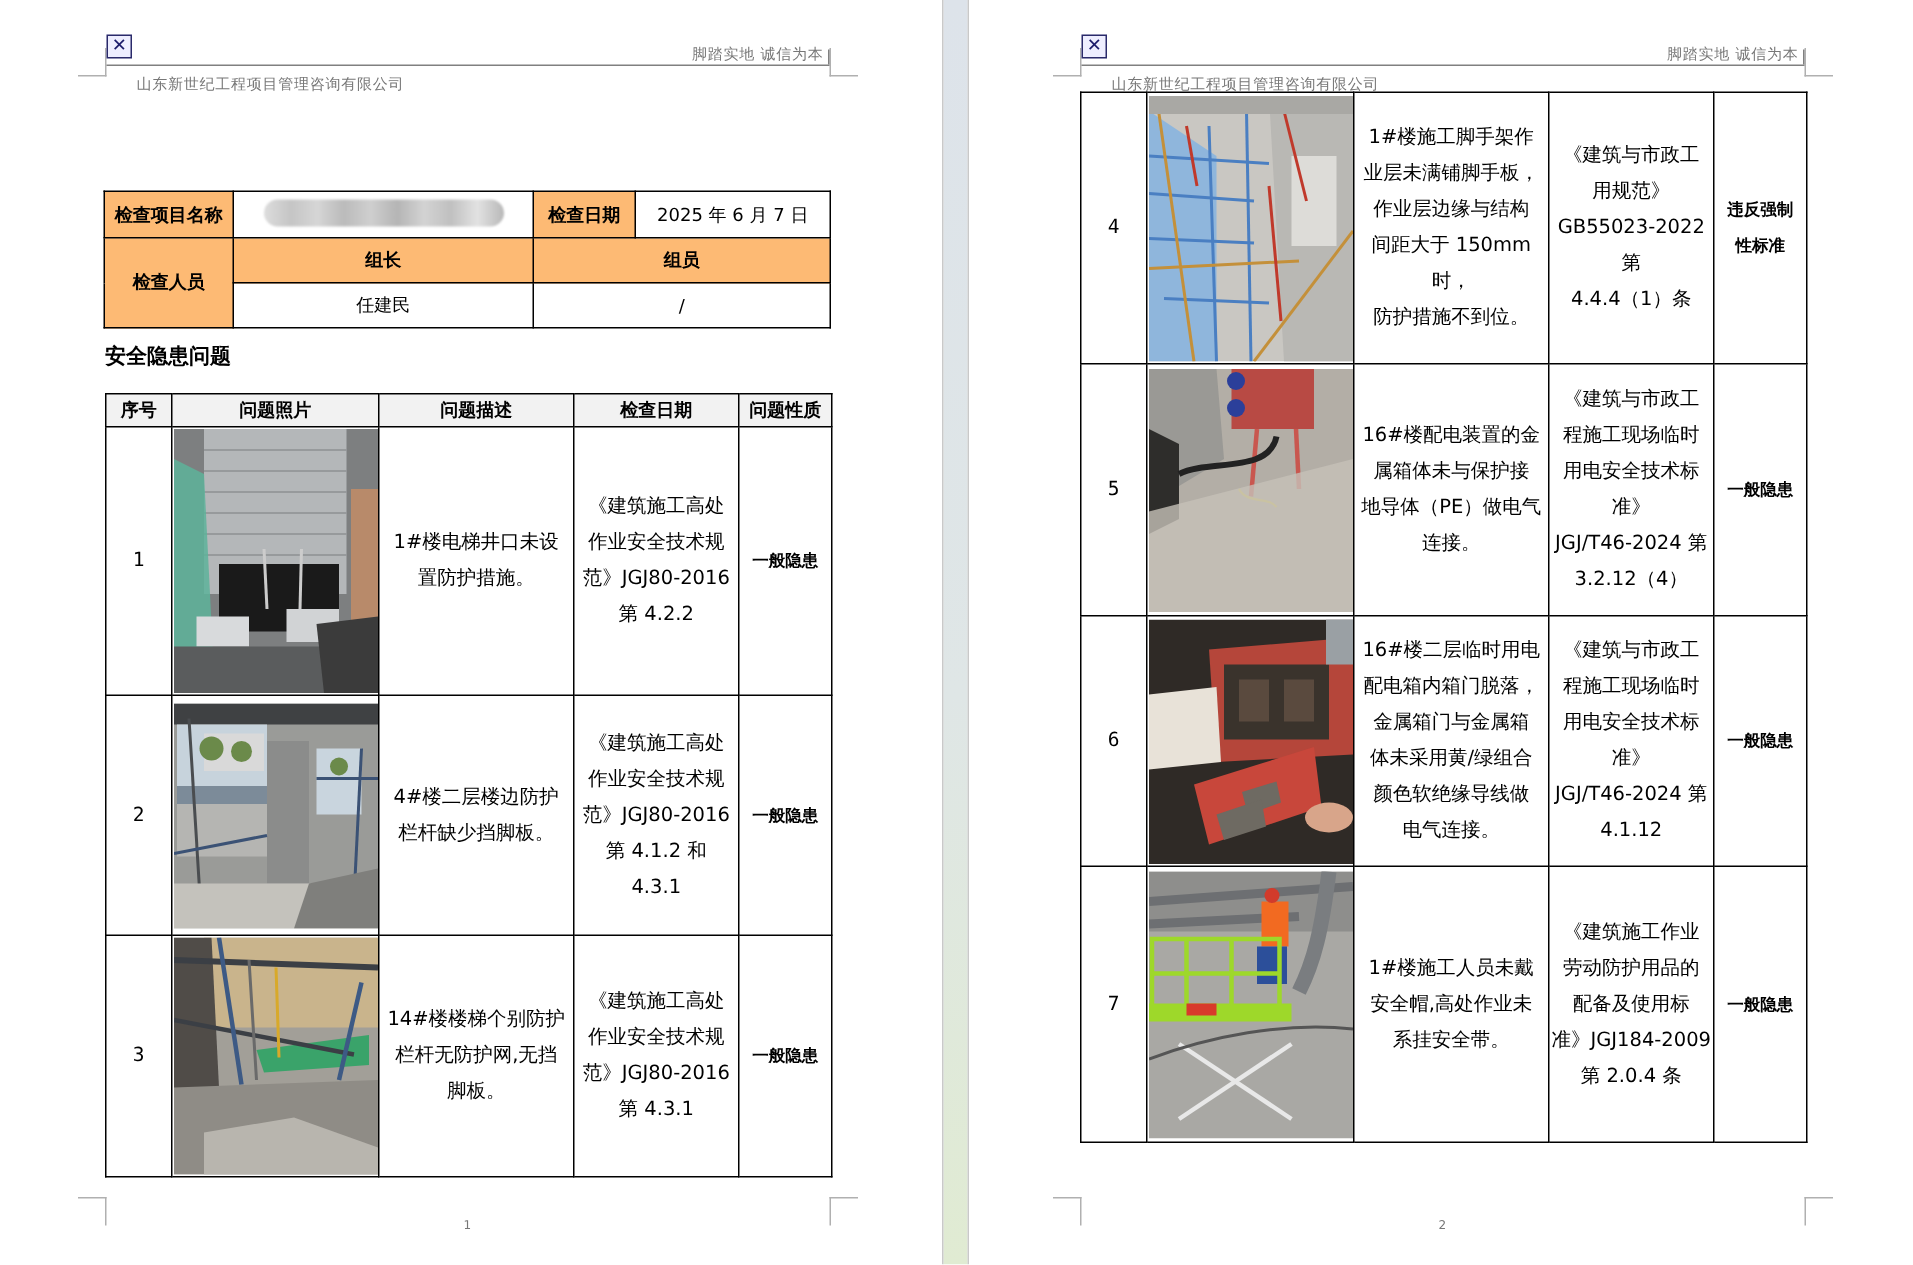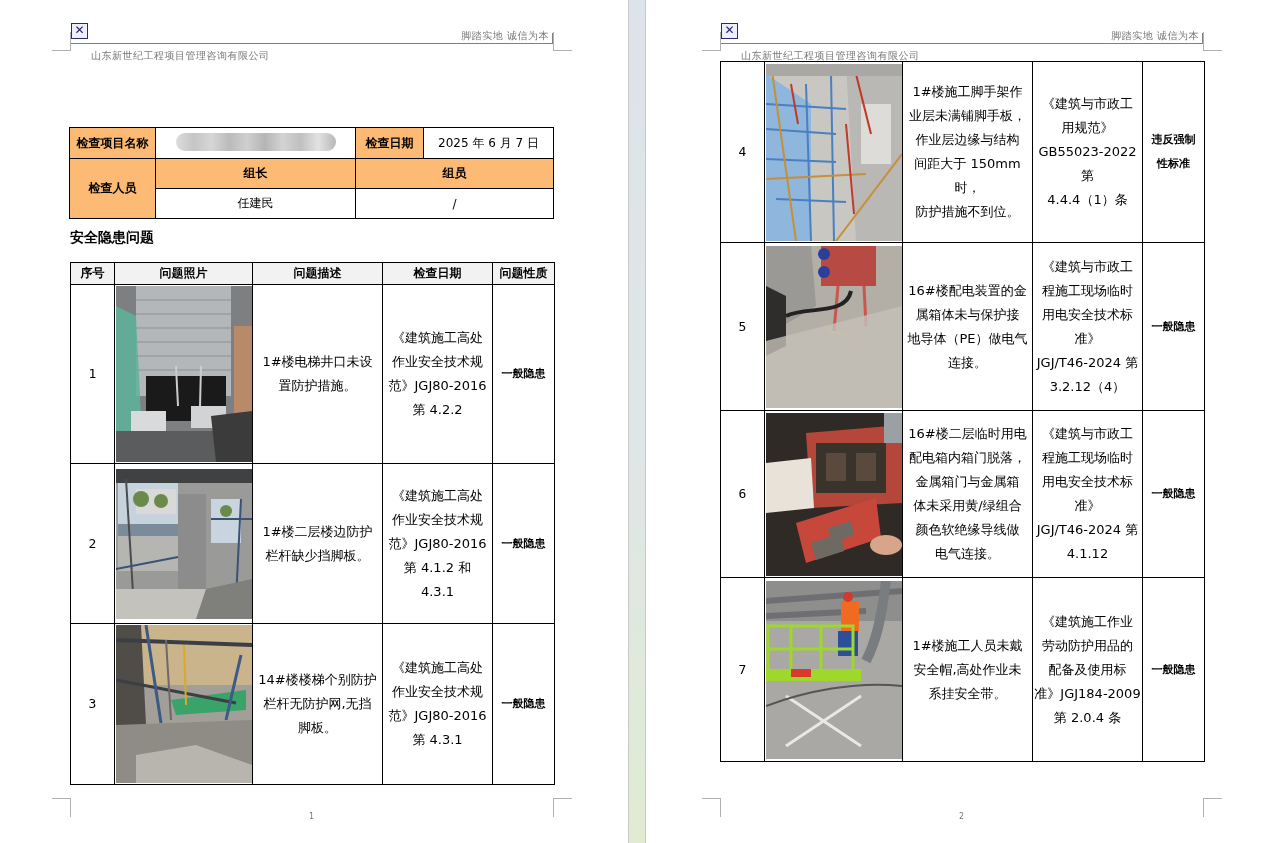--- a/index.html
+++ b/index.html
@@ -179,21 +179,21 @@
             <line x1="10" y1="10" x2="18" y2="140" stroke="#4a4d50" stroke-width="2"></line>
             <line x1="0" y1="100" x2="62" y2="88" stroke="#3b5275" stroke-width="2"></line>
             <line x1="95" y1="50" x2="136" y2="50" stroke="#3b5275" stroke-width="2"></line>
             <line x1="125" y1="30" x2="120" y2="130" stroke="#3b5275" stroke-width="2"></line>
             <rect x="0" y="120" width="136" height="30" fill="#c4c2bc"></rect>
             <polygon points="90,120 136,110 136,150 80,150" fill="#7f7f7c"></polygon>
           </svg>
         </div>
       </td>
       <td class="desc">
-        <div>1#楼二层楼边防护</div>
+        <div>4#楼二层楼边防护</div>
         <div>栏杆缺少挡脚板。</div>
       </td>
       <td class="basis">
         <div>《建筑施工高处</div>
         <div>作业安全技术规</div>
         <div>范》JGJ80-2016</div>
         <div>第 4.1.2 和</div>
         <div>4.3.1</div>
       </td>
       <td class="nature">一般隐患</td>

